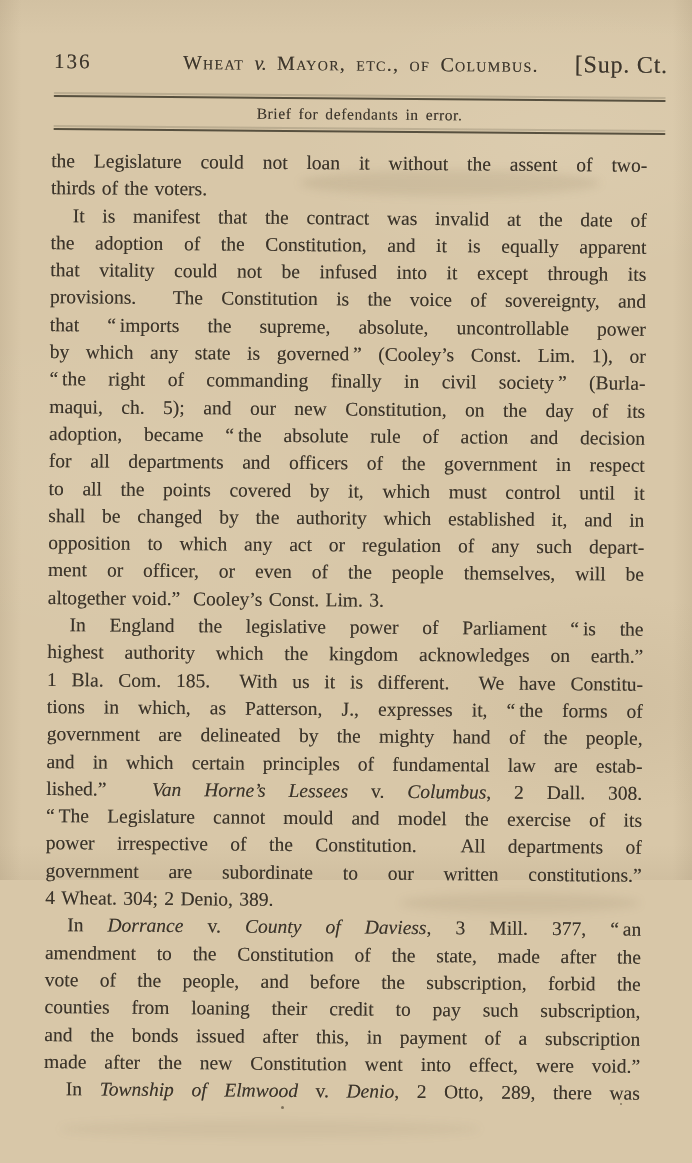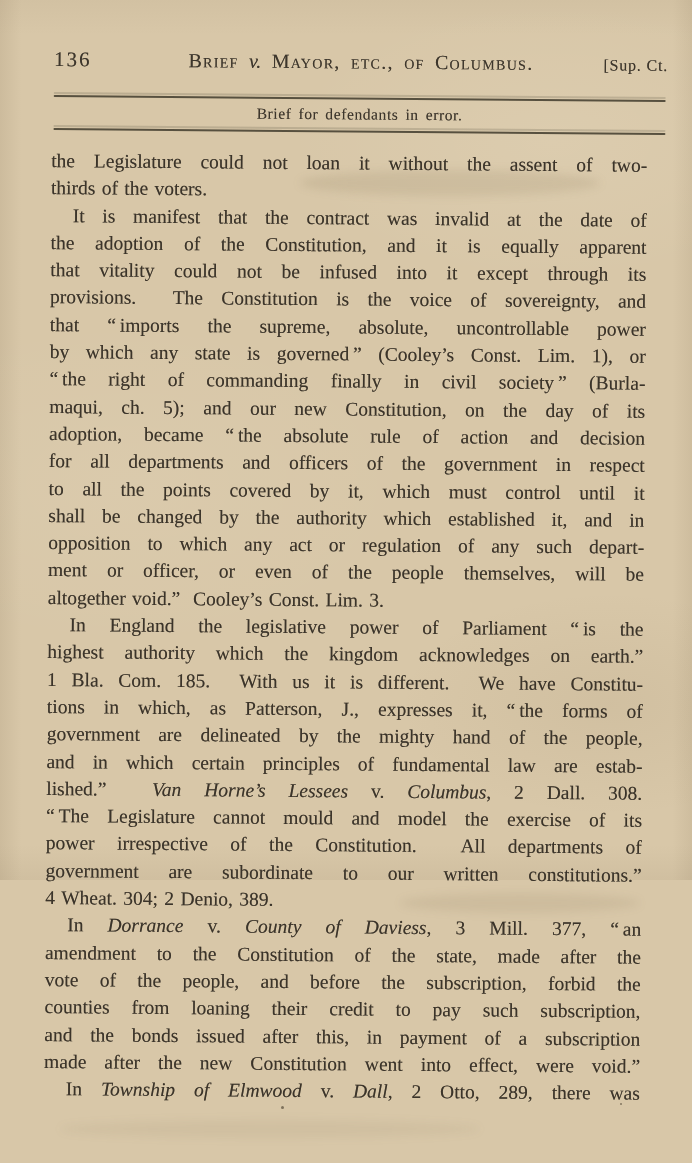--- a/index.html
+++ b/index.html
@@ -40,21 +40,21 @@
   .running-head {
     position: absolute; left: 54px; right: 40px; top: 47px;
     display: grid; grid-template-columns: 1fr auto 1fr;
     align-items: baseline;
     text-shadow: 0 0 0.6px rgba(61,54,44,0.55);
   }
   .pagenum { justify-self: start; font-size: 21px; letter-spacing: 2px; }
   .head-title { justify-self: center; font-size: 20px; word-spacing: 4px; white-space: nowrap; }
   .head-title .sc { font-variant: small-caps; letter-spacing: 1.3px; }
   .head-title .i, .i { font-style: italic; }
-  .court { justify-self: end; font-size: 16px; letter-spacing: 0.8px; }
+  .court { justify-self: end; font-size: 24px; letter-spacing: 0.8px; }
 
   .rule {
     position: absolute; left: 54px; right: 42px; height: 2px;
     background: #57503f;
     box-shadow: 0 -3px 0 rgba(87,80,63,0.22);
     border-radius: 1px;
   }
   .rule1 { top: 95px; }
   .rule2 { top: 128px; }
   .section-head {
@@ -84,21 +84,21 @@
 <body>
 
 <div class="paper">
   <div class="ghost g1"></div>
   <div class="ghost g2"></div>
   <div class="ghost g3"></div>
 
   <div class="page">
     <div class="running-head">
       <span class="pagenum">136</span>
-      <span class="head-title"><span class="sc">Brief </span><span class="i">v.</span><span class="sc"> Mayor, etc., of Columbus.</span></span>
+      <span class="head-title"><span class="sc">Wheat </span><span class="i">v.</span><span class="sc"> Mayor, etc., of Columbus.</span></span>
       <span class="court">[Sup. Ct.</span>
     </div>
 
     <div class="rule rule1"></div>
     <div class="section-head">Brief for defendants in error.</div>
     <div class="rule rule2"></div>
 
     <div class="body-text">
         <div>
           <div class="line just"><span>the Legislature could not loan it without the assent of two-</span></div>
@@ -136,21 +136,21 @@
         </div>
         <div>
           <div class="line just indent"><span>In </span><span class="i">Dorrance</span><span> v. </span><span class="i">County of Daviess</span><span>, 3 Mill. 377, “ an</span></div>
           <div class="line just"><span>amendment to the Constitution of the state, made after the</span></div>
           <div class="line just"><span>vote of the people, and before the subscription, forbid the</span></div>
           <div class="line just"><span>counties from loaning their credit to pay such subscription,</span></div>
           <div class="line just"><span>and the bonds issued after this, in payment of a subscription</span></div>
           <div class="line just"><span>made after the new Constitution went into effect, were void.”</span></div>
         </div>
         <div>
-          <div class="line just indent"><span>In </span><span class="i">Township of Elmwood</span><span> v. </span><span class="i">Dall</span><span>, 2 Otto, 289, there was</span></div>
+          <div class="line just indent"><span>In </span><span class="i">Township of Elmwood</span><span> v. </span><span class="i">Denio</span><span>, 2 Otto, 289, there was</span></div>
         </div>
       </div>
   </div>
 
   <div class="speck s1"></div>
   <div class="speck s2"></div>
   <div class="speck s3"></div>
 </div>
 
 </body></html>

